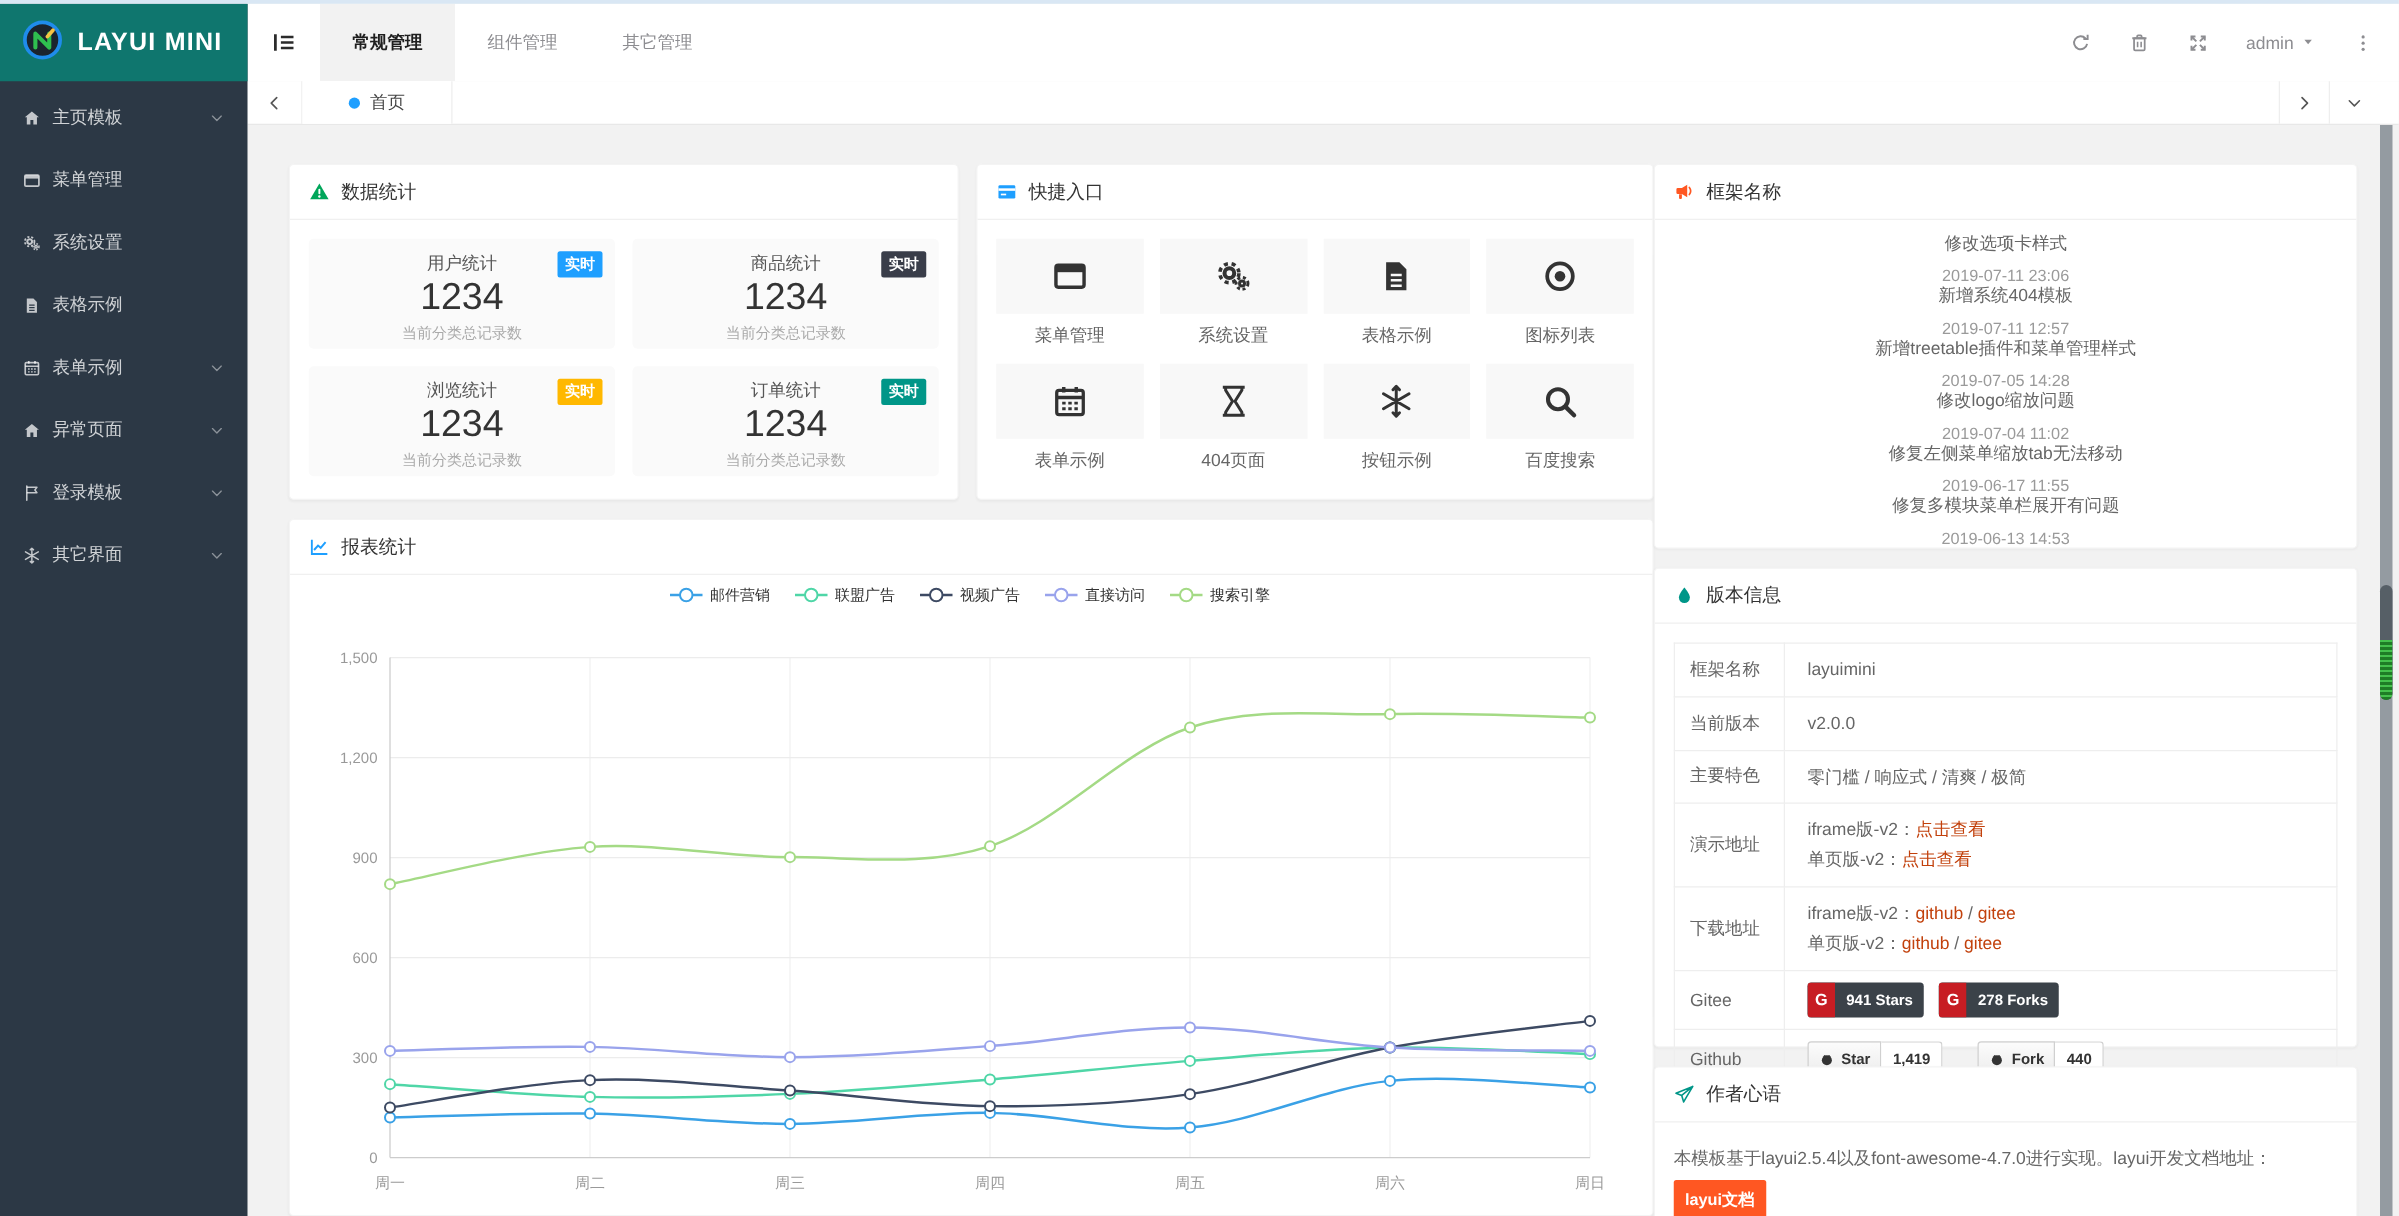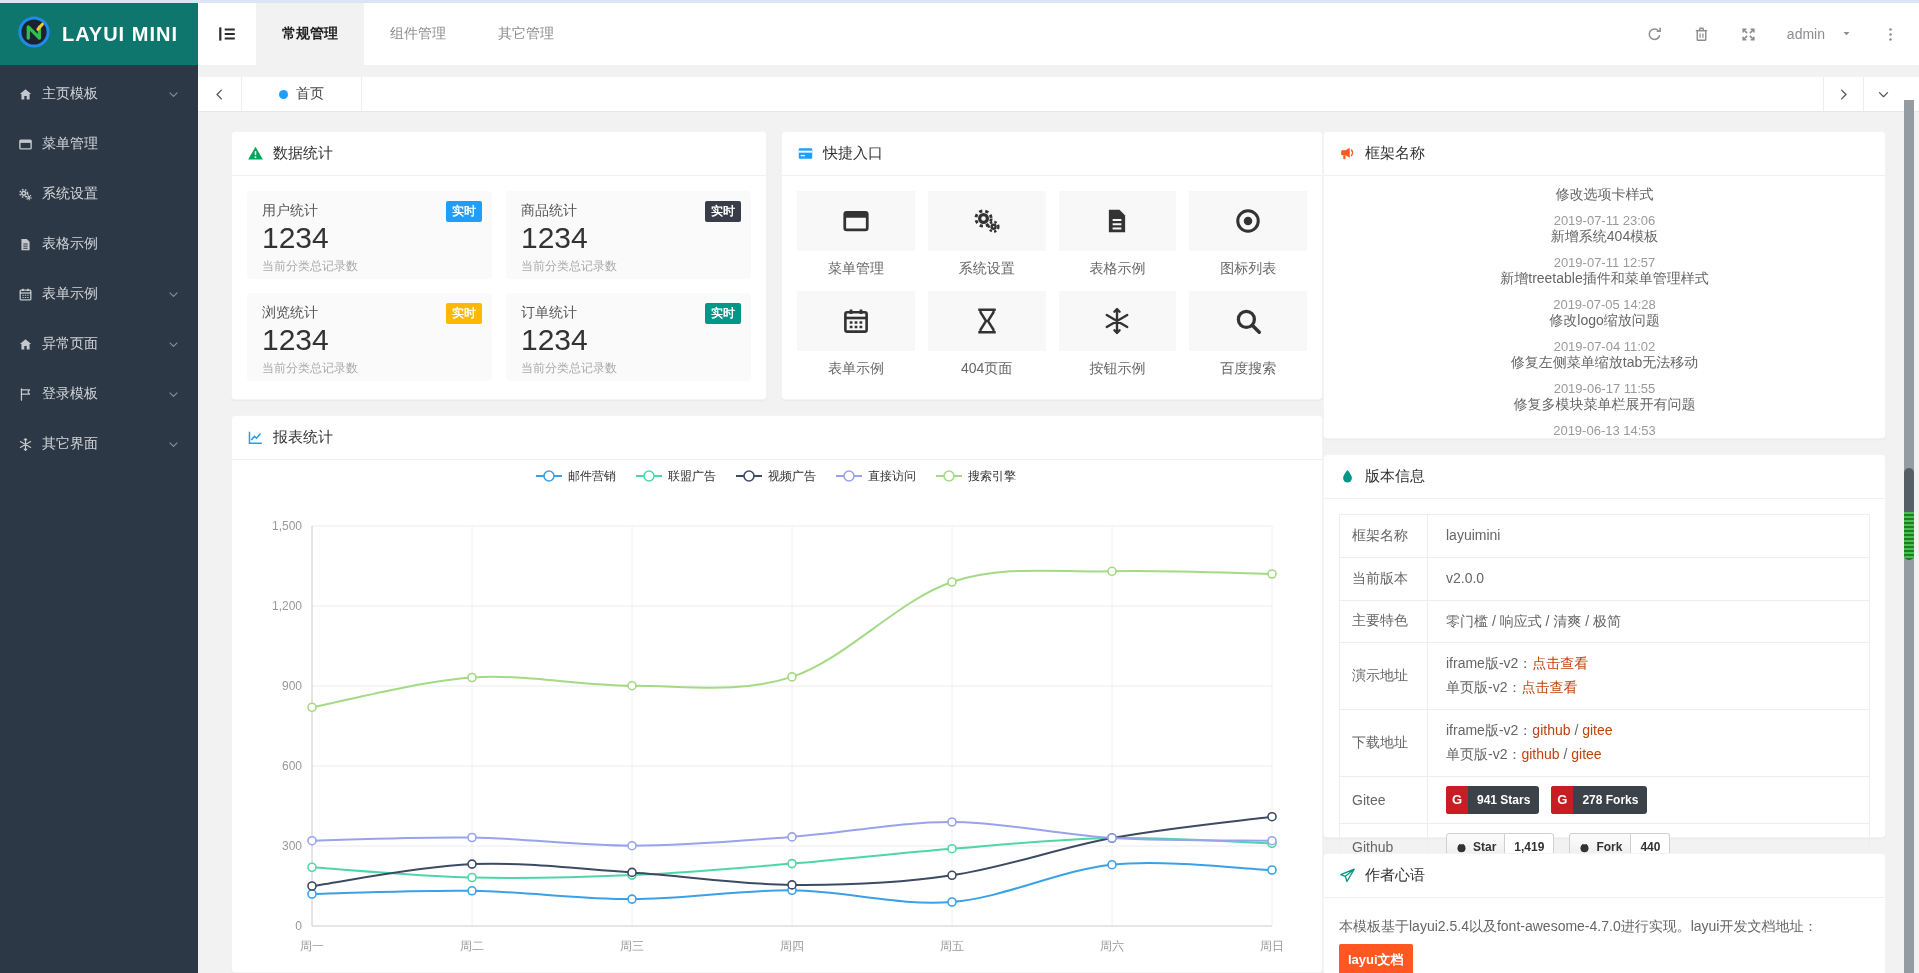--- a/index.html
+++ b/index.html
@@ -19,25 +19,25 @@
   .menu-item .chev { margin-left:auto; color:rgba(255,255,255,.45); display:flex; }
 
   
   .header { position:absolute; left:198px; right:0; top:3px; height:62px; background:#fff; display:flex; z-index:30; }
   .fold-btn { width:58px; display:flex; align-items:center; justify-content:center; color:#2b2b2b; cursor:pointer; }
   .nav-tabs { display:flex; }
   .nav-tab { padding:0 26px; display:flex; align-items:center; font-size:14px; color:#8d8d91; cursor:pointer; }
   .nav-tab.active { background:#f2f2f2; color:#1f1f1f; font-weight:bold; }
   .header-right { margin-left:auto; display:flex; align-items:center; gap:30px; padding-right:20px; color:#8d8d91; }
   .hicon { display:flex; cursor:pointer; color:#8d8d91; }
-  .admin { display:flex; align-items:flex-start; gap:16px; font-size:14px; cursor:pointer; }
+  .admin { display:flex; align-items:flex-start; gap:6px; font-size:14px; cursor:pointer; }
 
   
   .tabbar { position:absolute; left:198px; right:0; top:65px; height:35px; background:#fff;
-    border-bottom:1px solid #e8e8e8; display:flex; z-index:30;margin-top:12px; }
+    border-bottom:1px solid #e8e8e8; display:flex; z-index:30; }
   .tb-box { width:44px; display:flex; align-items:center; justify-content:center; color:#555;
     border-right:1px solid #eee; cursor:pointer; }
   .tb-tab { width:120px; display:flex; align-items:center; justify-content:center; gap:8px; font-size:14px;
     color:#444; border-right:1px solid #eee; cursor:pointer; background:#fff; }
   .tb-dot { width:9px; height:9px; border-radius:50%; background:#1E9FFF; }
   .tb-right { margin-left:auto; display:flex; margin-right:16px; }
   .tb-rbox { width:40px; display:flex; align-items:center; justify-content:center; color:#555;
     border-left:1px solid #eee; cursor:pointer; }
 
   
@@ -48,21 +48,21 @@
   .col-right { flex:1; display:flex; flex-direction:column; gap:15px; }
 
   .panel { background:#fff; border:1px solid #f4f4f4; border-radius:4px; box-shadow:0 1px 2px rgba(0,0,0,.04); }
   .panel-hd { height:44px; padding:0 15px; display:flex; align-items:center; gap:9px;
     border-bottom:1px solid #f0f0f0; font-size:15px; color:#333; }
   .panel-bd { padding:15px; }
 
   
   .p-stats { width:536px; flex:none; }
   .cards { display:grid; grid-template-columns:1fr 1fr; gap:14px; }
-  .card { position:relative; background:#fafafa; border-radius:4px; padding:11px 15px; height:88px; }
+  .card { position:relative; background:#fafafa; border-radius:4px; padding:11px 15px; height:88px;text-align:center; }
   .card-title { font-size:14px; color:#555; }
   .card-value { font-size:30px; color:#333; line-height:1.2; }
   .card-desc { font-size:12px; color:#aaa; margin-top:2px; }
   .card-badge { position:absolute; top:10px; right:10px; color:#fff; font-size:12px; font-weight:bold;
     padding:2px 6px; border-radius:2px; }
 
   
   .p-quick { width:542px; flex:none; }
   .quick-grid { display:grid; grid-template-columns:repeat(4,1fr); column-gap:13px; row-gap:13px; }
   .quick-item { cursor:pointer; }
@@ -84,21 +84,21 @@
   .vtable { width:100%; border-collapse:collapse; font-size:14px; color:#666; }
   .vtable td { border:1px solid #eee; padding:9px 12px; }
   .vtable td.vlabel { width:88px; }
   .vtable td.vval { padding-left:18px; line-height:1.7; }
   .vlink { color:#c2410c; text-decoration:none; cursor:pointer; }
   .gitee-badge { display:inline-flex; align-items:stretch; background:#3b4249; color:#fff; font-size:12px;
     font-weight:bold; border-radius:3px; overflow:hidden; margin-right:12px; cursor:pointer; vertical-align:middle; }
   .gitee-badge .g { background:#c71d23; width:22px; display:flex; align-items:center; justify-content:center;
     font-weight:900; font-size:13px; }
   .gitee-badge .t { padding:4px 9px; }
-  .gh-badge { display:inline-flex; font-size:12px; font-weight:bold; color:#333; margin-right:15px;
+  .gh-badge { display:inline-flex; font-size:12px; font-weight:bold; color:#333; margin-right:28px;
     cursor:pointer; vertical-align:middle; }
   .gh-badge .btn { border:1px solid #d0d0d0; background:linear-gradient(#fcfcfc,#ececec);
     padding:3px 8px; border-radius:3px 0 0 3px; display:flex; align-items:center; gap:5px; }
   .gh-badge .cnt { border:1px solid #d0d0d0; border-left:none; background:#fff; padding:3px 9px;
     border-radius:0 3px 3px 0; }
 
   
   .p-author { flex:1; }
   .author-text { font-size:14px; color:#666; line-height:1.95; }
   .badge-orange { display:inline-block; background:#FF5722; color:#fff; font-size:13px; font-weight:bold;

